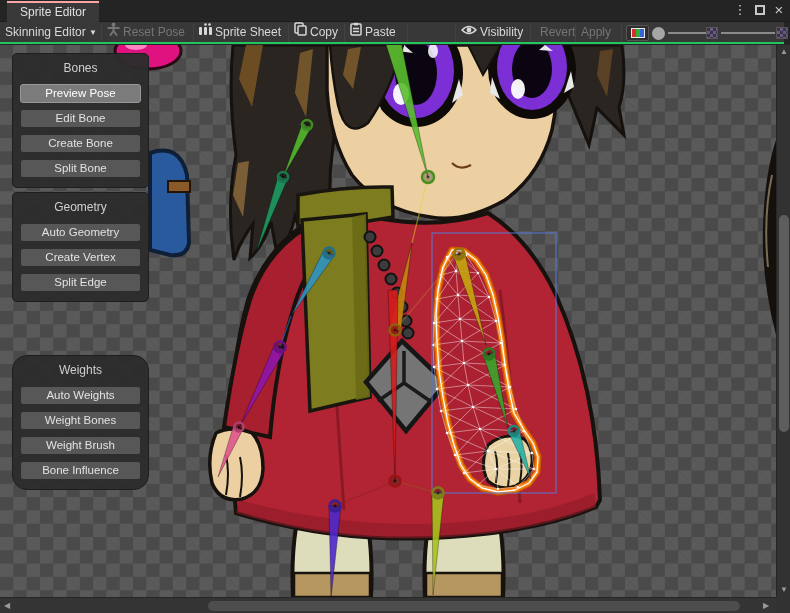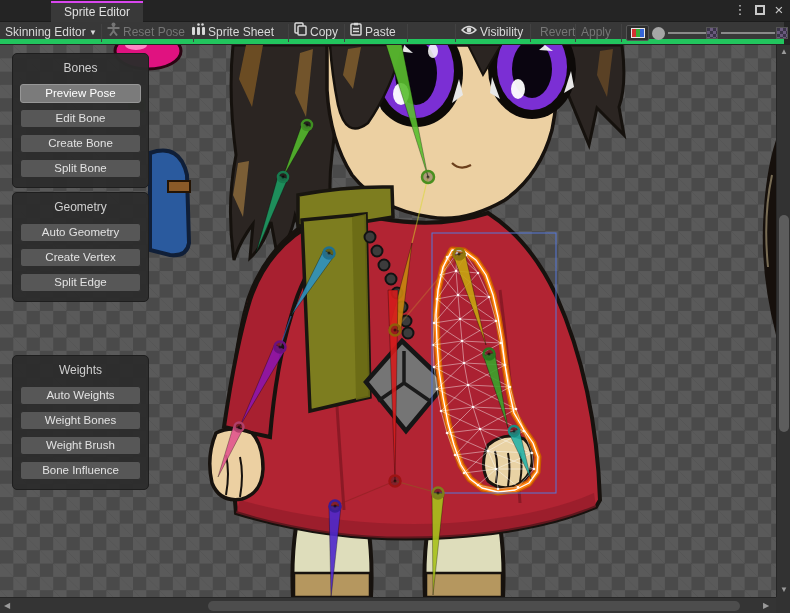--- a/index.html
+++ b/index.html
@@ -2,29 +2,29 @@
 <html><head>
 <meta charset="utf-8">
 <style>
   * { margin:0; padding:0; box-sizing:border-box; }
   html,body { background:#242424; }
   body { font-family:"Liberation Sans","DejaVu Sans",sans-serif; }
   #window { position:relative; width:790px; height:613px; background:#242424; overflow:hidden; }
 
   
   #tabbar { position:absolute; left:0; top:0; width:790px; height:22px; background:#242424; border-bottom:1px solid #1c1c1c; }
-  #tab { position:absolute; left:7px; top:1px; height:21px; background:#393939; border-top:2px solid #d946ef; color:#e0e0e0; font-size:12px; line-height:18px; padding:0 13px;margin-left:44px; }
+  #tab { position:absolute; left:7px; top:1px; height:21px; background:#393939; border-top:2px solid #fca5a5; color:#e0e0e0; font-size:12px; line-height:18px; padding:0 13px; }
   .winctl { position:absolute; top:2px; color:#c8c8c8; font-size:13px; width:16px; text-align:center; cursor:default; }
   #menu-dots { left:732px; }
   #maxi { left:752px; top:4px; }
   #maxi .box { width:10px; height:10px; border:2px solid #c8c8c8; margin:1px auto; }
   #closer { left:771px; font-size:15px; top:1px; }
 
   
-  #toolbar { position:absolute; left:0; top:22px; width:784px; height:22px; background:#383838; border-bottom:5px solid #22c55e; font-size:12px; color:#d8d8d8; }
+  #toolbar { position:absolute; left:0; top:22px; width:784px; height:22px; background:#383838; border-bottom:2px solid #22c55e; font-size:12px; color:#d8d8d8; }
   .titem { position:absolute; top:0; height:22px; line-height:21px; white-space:nowrap; }
   .tsep { position:absolute; top:2px; width:1px; height:18px; background:#2a2a2a; border-right:1px solid #424242; }
   .disabled { color:#757575; }
   .ticon { display:inline-block; vertical-align:middle; margin-right:3px; }
   #color-btn { position:absolute; left:626px; top:3px; width:23px; height:16px; background:#2e2e2e; border:1px solid #555; border-radius:2px; }
   #color-btn .stripes { position:absolute; left:4px; top:2px; width:14px; height:10px; border:1px solid #e8e8e8; display:flex; }
   #color-btn .stripes i { flex:1; }
   .track { position:absolute; top:10px; height:2px; background:#8a8a8a; }
   #slider-handle { position:absolute; left:652px; top:5px; width:13px; height:13px; border-radius:50%; background:#a6a6a6; }
   .mini-icon { position:absolute; top:5px; width:12px; height:12px; border:1px solid #555;
@@ -81,21 +81,21 @@
               <line x1="6.5" y1="4" x2="6.5" y2="9"></line>
               <line x1="0.5" y1="6" x2="12.5" y2="6"></line>
               <line x1="6.5" y1="9" x2="3" y2="13.5"></line>
               <line x1="6.5" y1="9" x2="10" y2="13.5"></line>
             </g>
           </svg>
       </span><span>Reset Pose</span>
     </div>
     <div class="tsep" style="left:193px"></div>
 
-    <div class="titem" style="left:192px">
+    <div class="titem" style="left:199px">
       <span class="ticon">
         <svg width="13" height="13" viewBox="0 0 13 13">
             <g fill="#d8d8d8">
               <rect x="0" y="4" width="3" height="8" rx="1"></rect>
               <rect x="5" y="4" width="3" height="8" rx="1"></rect>
               <rect x="10" y="4" width="3" height="8" rx="1"></rect>
               <circle cx="6.5" cy="1.5" r="1.3"></circle>
               <circle cx="10.5" cy="1.5" r="1.3"></circle>
             </g>
           </svg>
@@ -369,21 +369,21 @@
           <div class="pbtn">Edit Bone</div>
           <div class="pbtn">Create Bone</div>
           <div class="pbtn">Split Bone</div>
         </div>
         <div class="panel" style="top: 147px;">
           <h3>Geometry</h3>
           <div class="pbtn">Auto Geometry</div>
           <div class="pbtn">Create Vertex</div>
           <div class="pbtn">Split Edge</div>
         </div>
-        <div class="panel" style="top: 310px;">
+        <div class="panel" style="top: 310px; border-radius: 15px;">
           <h3>Weights</h3>
           <div class="pbtn">Auto Weights</div>
           <div class="pbtn">Weight Bones</div>
           <div class="pbtn">Weight Brush</div>
           <div class="pbtn">Bone Influence</div>
         </div>
       </div>
   </div>
 
   <div id="vscroll">

